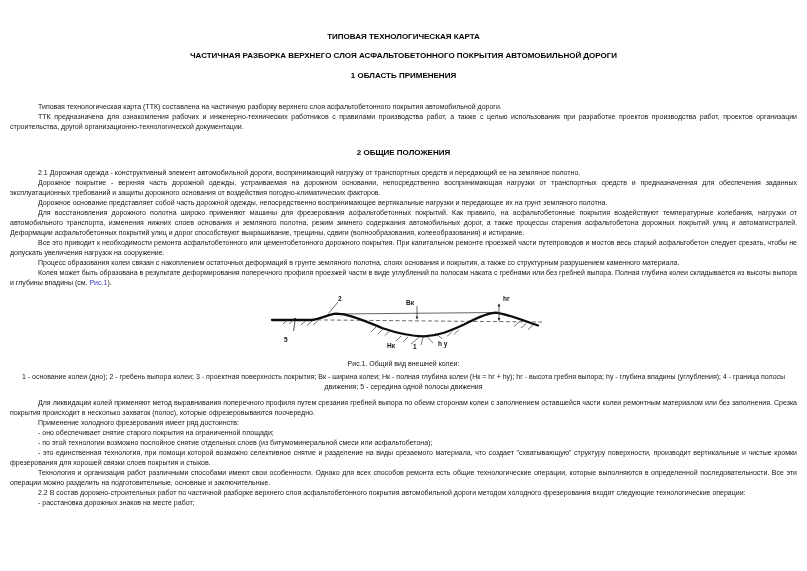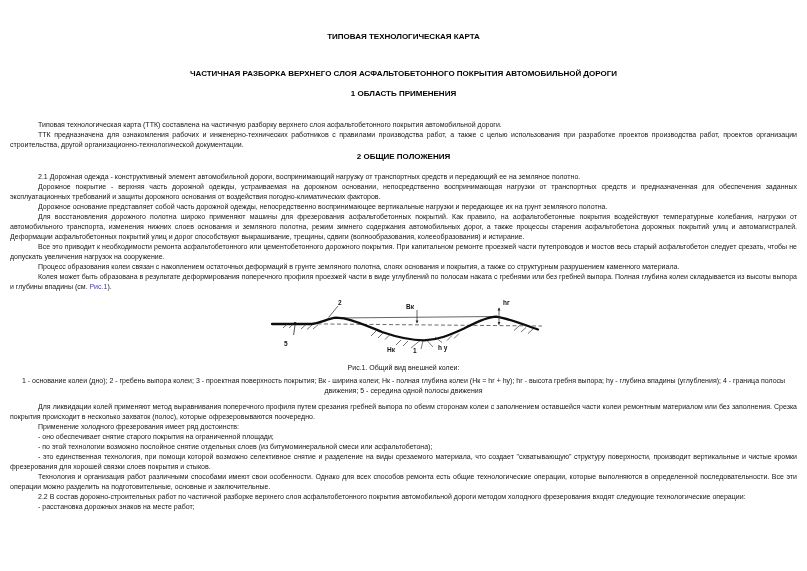--- a/index.html
+++ b/index.html
@@ -8,28 +8,28 @@
     width:807px; height:571px; overflow:hidden;
     font-family:"Liberation Sans","DejaVu Sans",sans-serif;
     color:#161616;
   }
   .page { width:807px; height:571px; padding:0 10px; background:#fff; }
   .doc-title {
     padding-top:32px; text-align:center; font-weight:bold;
     font-size:8px; line-height:10px; color:#000;
   }
   .doc-subtitle {
-    margin-top:27px; text-align:center; font-weight:bold;
+    margin-top:9px; text-align:center; font-weight:bold;
     font-size:8px; line-height:10px; color:#000;
   }
   .section-heading {
     text-align:center; font-weight:bold; font-size:8px; line-height:10px; color:#000;
   }
   .s1-heading { margin-top:10px; }
-  .s2-heading { margin-top:2px; }
+  .s2-heading { margin-top:16px; }
   p.body {
     font-size:7px; line-height:10px; text-indent:28px;
     text-align:justify; color:#161616;
   }
   p.first-s1 { margin-top:21px; }
   p.first-s2 { margin-top:10px; }
   .fig-link { color:#3a3ac6; cursor:pointer; }
   .figure-block { margin-top:4px; text-align:center; }
   .diagram-wrap { display:inline-block; transform:translateX(6px); }
   .figure-caption {

